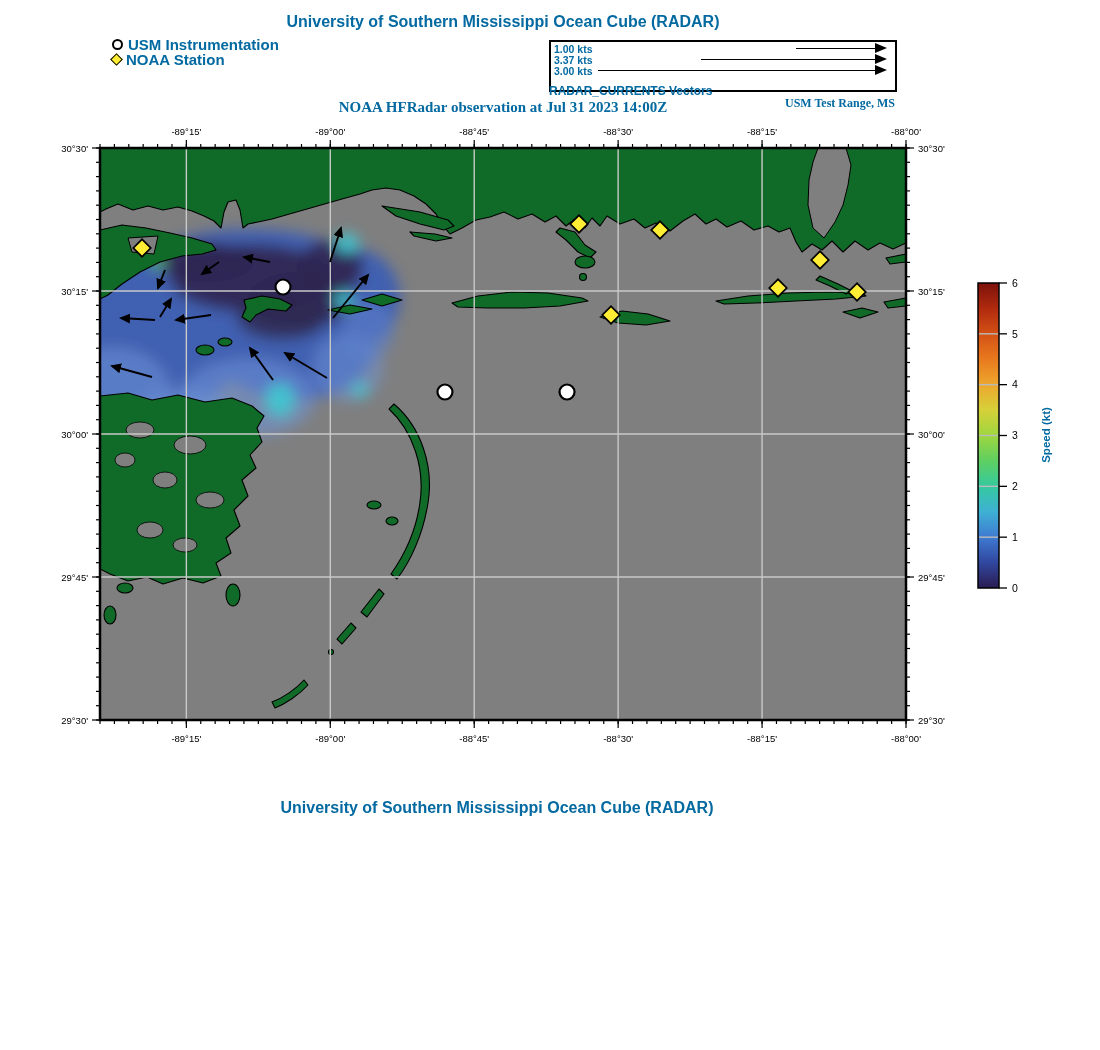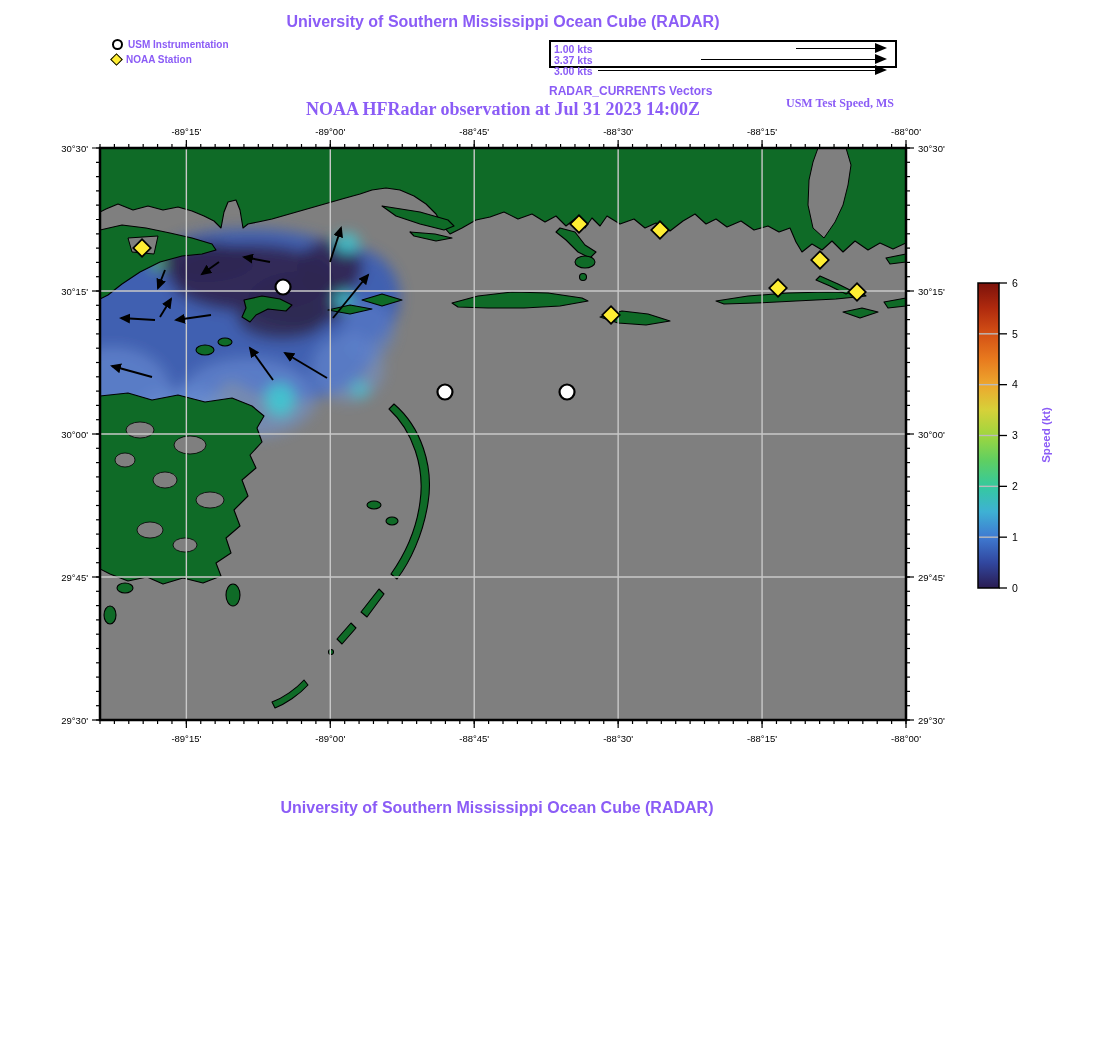--- a/index.html
+++ b/index.html
@@ -1,37 +1,37 @@
 <!DOCTYPE html>
 <html style="--land: #0f6b27; --sea: #7f7f7f; --grid: #c9c9c9; --ndbc: #ffee33;"><head>
 <meta charset="utf-8">
 <style>
   :root{
     --land:#0f6b27; --sea:#7f7f7f; --grid:#c9c9c9; --frame:#000;
     --ndbc:#ffee33; --paper:#fff;
   }
   html,body{margin:0;padding:0;background:#fff;}
   #canvas{position:relative;width:1100px;height:1050px;background:var(--paper);
-    font-family:"Liberation Sans", sans-serif; color:#8b5cf6; overflow:hidden;border-radius:28px;}
+    font-family:"Liberation Sans", sans-serif; color:#0369a1; overflow:hidden;}
   .abs{position:absolute;}
   .title{font-weight:bold;font-size:16px;text-align:center;}
   .legend-row{display:flex;align-items:center;gap:5px;height:15px;}
-  .legend-label{font-weight:bold;font-size:10px;white-space:nowrap;}
+  .legend-label{font-weight:bold;font-size:15px;white-space:nowrap;}
   .circle-icon{width:11px;height:11px;border:2px solid #000;border-radius:50%;background:#fff;box-sizing:border-box;}
   .diamond-icon{width:9px;height:9px;background:var(--ndbc);border:1.6px solid #000;transform:rotate(45deg);box-sizing:border-box;}
-  #vector-scale-box{left:549px;top:40px;width:348px;height:28px;border:2px solid #000;box-sizing:border-box;background:#fff;}
+  #vector-scale-box{left:549px;top:40px;width:348px;height:52px;border:2px solid #000;box-sizing:border-box;background:#fff;}
   .vs-row{position:absolute;left:3px;right:3px;height:12px;}
   .vs-label{position:absolute;left:0;top:0;font-weight:bold;font-size:10.5px;line-height:12px;}
   .vs-line{position:absolute;top:5px;height:0;border-top:1.4px solid #000;right:16px;}
   .vs-head{position:absolute;top:0;right:5px;width:0;height:0;border-left:12px solid #000;
     border-top:5px solid transparent;border-bottom:5px solid transparent;}
   .w1{width:80px;} .w2{width:175px;} .w3{width:278px;}
   #vs-caption{left:549px;top:84px;width:348px;font-weight:bold;font-size:12px;text-align:left;}
   #subtitle{left:100px;top:99px;width:806px;text-align:center;
-    font-family:"Liberation Serif", serif;font-weight:bold;font-size:18px;}
+    font-family:"Liberation Serif", serif;font-weight:bold;font-size:15px;}
   #range-label{left:740px;top:96px;width:200px;text-align:center;
     font-family:"Liberation Serif", serif;font-weight:bold;font-size:12px;}
   #bottom-title{left:94px;top:799px;width:806px;}
   #cbar-title{left:1046px;top:435px;transform:translate(-50%,-50%) rotate(-90deg);
     font-weight:bold;font-size:11.5px;white-space:nowrap;}
   svg text.ticklabel{font-family:"Liberation Sans",sans-serif;font-size:9.5px;fill:#000;}
   svg text.cbarlabel{font-family:"Liberation Sans",sans-serif;font-size:10.5px;fill:#000;}
   .land{fill:var(--land);stroke:#000;stroke-width:1.1;stroke-linejoin:round;}
   .water{fill:var(--sea);stroke:#000;stroke-width:1;stroke-linejoin:round;}
   .water-nostroke{fill:var(--sea);stroke:#000;stroke-width:0.8;}
@@ -67,21 +67,21 @@
     </div>
     <div class="vs-row" style="top:23px;text-align:center;">
       <span class="vs-label">3.00 kts</span>
       <span class="vs-line w3"></span>
       <span class="vs-head"></span>
     </div>
   </div>
   <div class="abs" id="vs-caption">RADAR_CURRENTS Vectors</div>
 
   <div class="abs" id="subtitle">NOAA HFRadar observation at Jul 31 2023 14:00Z</div>
-  <div class="abs" id="range-label">USM Test Speed, MS</div>
+  <div class="abs" id="range-label">USM Test Range, MS</div>
 
   <svg class="abs" id="map-svg" style="left:0;top:0;" width="1100" height="1050" viewBox="0 0 1100 1050">
     <defs>
       <clipPath id="plotclip">
           <rect x="100" y="148" width="806" height="572"></rect>
         </clipPath>
       <filter id="blur" x="-30%" y="-30%" width="160%" height="160%">
         <feGaussianBlur stdDeviation="7"></feGaussianBlur>
       </filter>
       <marker id="arrow" markerUnits="userSpaceOnUse" markerWidth="12" markerHeight="10" refX="9" refY="5" orient="auto">

